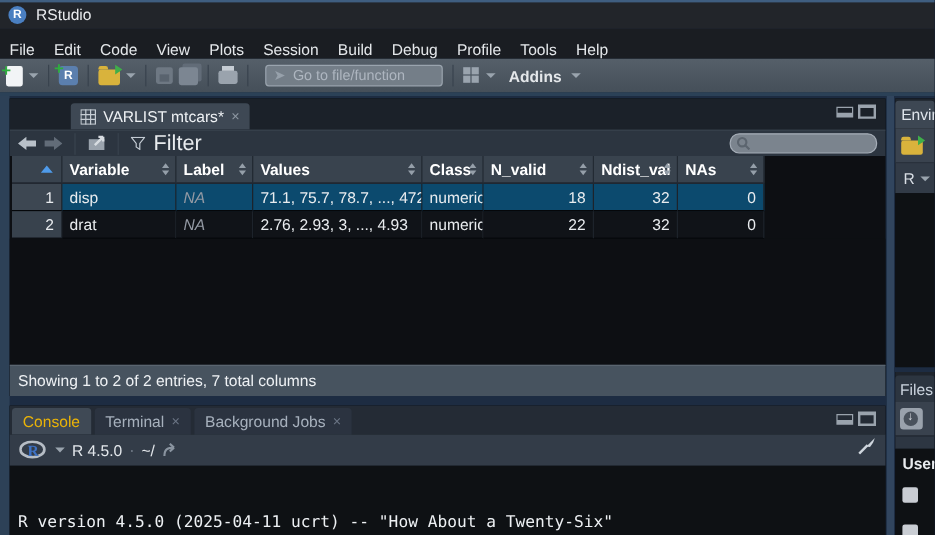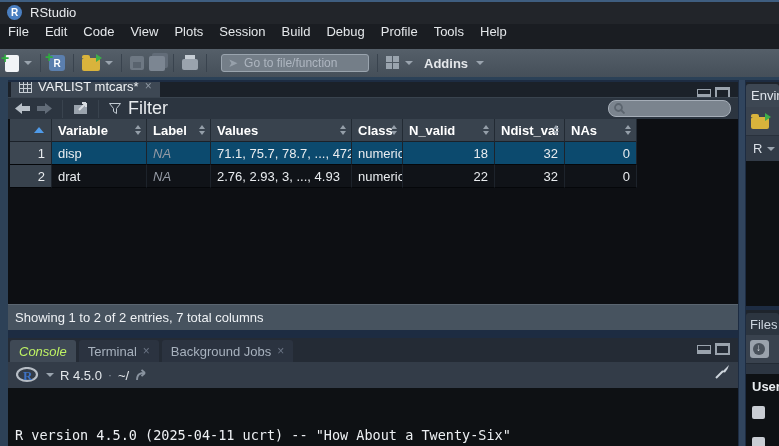--- a/index.html
+++ b/index.html
@@ -10,21 +10,21 @@
   }
   .topline{position:absolute;left:0;top:0;width:779px;height:2px;background:#3f5e80;z-index:9;}
   
   .titlebar{position:absolute;left:0;top:0;width:779px;height:24px;background:#22252a;
     display:flex;align-items:center;gap:8px;padding-left:7px;}
   .app-logo{width:15px;height:15px;border-radius:50%;background:#4a7fc1;color:#fff;
     font-size:10px;font-weight:bold;display:flex;align-items:center;justify-content:center;}
   .app-title{font-size:13px;color:#e9ebee;}
   
   .menubar{position:absolute;left:0;top:24px;width:779px;height:25px;background:#1a1d22;
-    display:flex;align-items:flex-start;font-size:13px;color:#e4e7ea;}
+    display:flex;align-items:flex-end;font-size:13px;color:#e4e7ea;}
   .menubar .mitem{padding:0 8px;cursor:default;}
   
   .toolbar{position:absolute;left:0;top:49px;width:779px;height:31px;
     background:linear-gradient(#555f69,#454f59);border-bottom:3px solid #2b4157;
     display:flex;align-items:center;padding:0 5px;gap:5px;}
   .tsep{width:1px;height:18px;background:#39434e;margin:0 3px;}
   .caret{width:0;height:0;border-left:4px solid transparent;border-right:4px solid transparent;
     border-top:4px solid #9aa4ae;display:inline-block;}
   .icon-newdoc{position:relative;width:14px;height:17px;background:#f2f4f6;border-radius:2px;}
   .icon-newdoc::after{content:"+";position:absolute;left:-4px;top:-5px;color:#2fae3e;font-weight:bold;font-size:14px;}
@@ -49,21 +49,21 @@
   .icon-grid4{width:14px;height:14px;display:grid;grid-template-columns:6px 6px;grid-template-rows:6px 6px;gap:1px;}
   .icon-grid4 i{background:#9aa4ae;}
   .addins-label{font-size:13px;color:#e4e7ea;font-weight:bold;margin:0 3px 0 6px;}
   
   .workspace{position:absolute;left:0;top:80px;width:779px;height:366px;background:#1d2c42;}
   .leftstrip{position:absolute;left:0;top:0;width:8px;height:366px;background:#2d4157;}
   .vstrip{position:absolute;left:739px;top:0;width:6px;height:366px;background:#31455e;}
   .pane{position:absolute;background:#0d0f13;overflow:hidden;}
   
   .data-pane{left:8px;top:2px;width:730px;height:248px;display:flex;flex-direction:column;}
-  .dp-tabstrip{height:15px;background:#1b2129;display:flex;align-items:flex-end;position:relative;flex:none;}
+  .dp-tabstrip{height:26px;background:#1b2129;display:flex;align-items:flex-end;position:relative;flex:none;padding-left:48px;}
   .dp-tab{height:22px;background:#3e4854;border-radius:3px 3px 0 0;margin-left:3px;
     display:flex;align-items:center;gap:6px;padding:0 8px;font-size:13px;color:#eef1f4;}
   .tab-close{color:#8d97a2;font-size:12px;line-height:1;}
   .minmax{position:absolute;top:7px;}
   .icon-min{right:27px;width:14px;height:9px;border:1px solid #9aa3ad;border-bottom:4px solid #9aa3ad;}
   .icon-max{right:8px;width:15px;height:12px;border:2px solid #9aa3ad;border-top-width:3px;top:5px;}
   .dp-toolbar{height:22px;background:#2c3540;border-top:1px solid #39434e;display:flex;
     align-items:center;gap:7px;padding:0 7px;position:relative;flex:none;}
   .filter-label{font-size:18px;color:#e8ebee;}
   .search-box{position:absolute;right:7px;top:2px;width:123px;height:17px;background:#7b848e;
@@ -88,21 +88,21 @@
   .na{font-style:italic;color:#949aa4;}
   .dp-fill{flex:1;background:#0d0f13;}
   .dp-status{height:26px;background:#47535f;border-top:1px solid #5a6570;display:flex;
     align-items:center;padding:0 7px;font-size:13px;color:#eef1f4;flex:none;}
   
   .console-pane{left:8px;top:258px;width:730px;height:108px;display:flex;flex-direction:column;}
   .cp-tabstrip{height:24px;background:#242b35;display:flex;align-items:flex-end;gap:3px;
     padding-left:2px;position:relative;flex:none;}
   .cp-tab{height:22px;border-radius:3px 3px 0 0;display:flex;align-items:center;gap:6px;
     padding:0 9px;font-size:13px;}
-  .cp-tab.active{background:#3f4955;color:#bef264;font-style:italic;}
+  .cp-tab.active{background:#3f4955;color:#eab308;}
   .cp-tab.idle{background:#2b3340;color:#a7b1bd;}
   .cp-tab .tab-close{color:#6b7585;}
   .cp-header{height:26px;background:#333c48;display:flex;align-items:center;gap:6px;
     padding:0 8px;position:relative;flex:none;}
   .dot-sep{color:#8a94a0;font-size:12px;}
   .hdr-text{font-size:13px;color:#e3e7eb;}
   .cp-body{flex:1;background:#0e1114;color:#edf0f3;font-family:"DejaVu Sans Mono",monospace;
     font-size:13.5px;line-height:17px;padding:5px 0 0 7px;white-space:pre;}
   
   .env-pane{left:746px;top:2px;width:33px;height:224px;display:flex;flex-direction:column;}

